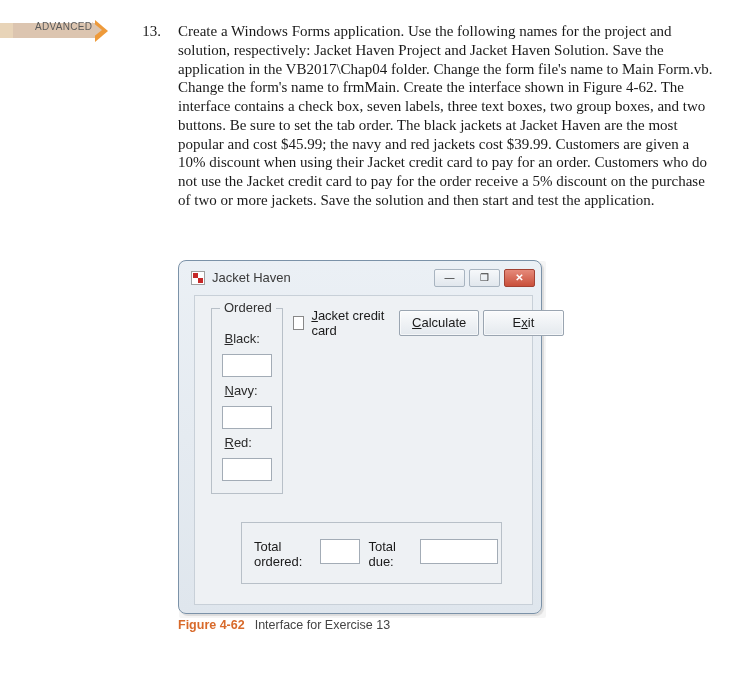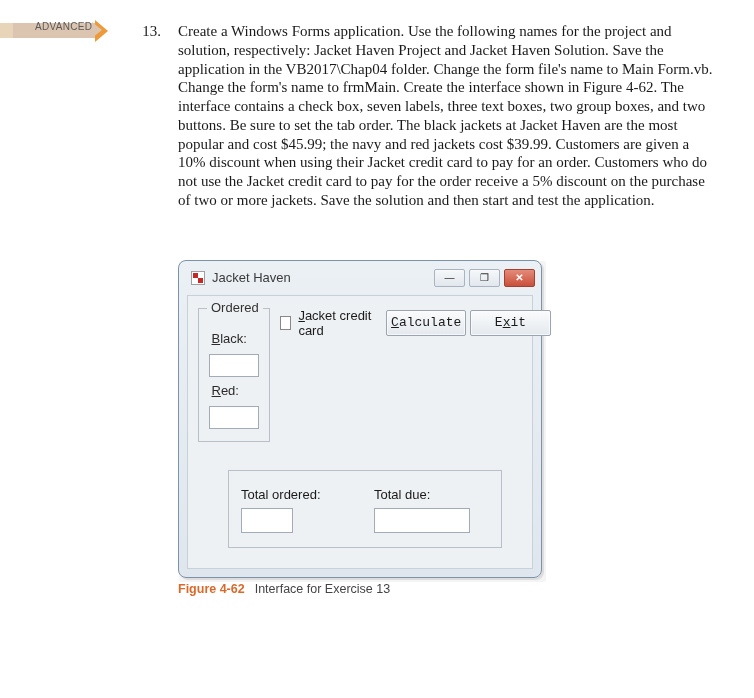--- a/index.html
+++ b/index.html
@@ -149,24 +149,24 @@
       font-size: 10px;
       color:#333;
     }
     .tb-btn.close {
       background: linear-gradient(#e58a7a, #c94f3a);
       border-color:#a24133;
       color:#fff;
       font-weight:bold;
     }
     .client {
-      margin: 0 8px 8px 8px;
+      margin: 0 8px 8px 15px;
       background: #eef1f4;
       border: 1px solid #c8d0d8;
-      padding: 12px 10px 14px 10px;
+      padding: 12px 10px 14px 16px;
     }
     .row1 {
       display:flex;
       align-items:flex-start;
       gap: 10px;
     }
     .groupbox {
       border: 1px solid #b8c0c8;
       position: relative;
       padding: 10px 10px 12px 10px;
@@ -225,36 +225,36 @@
       width:14px; height:14px;
       border:1px solid #888;
       background:#fff;
     }
     .btn {
       width: 100px;
       height: 26px;
       border:1px solid #9aa5b1;
       border-radius:2px;
       background: linear-gradient(#fafbfc, #e4e9ee);
-      font-family: Liberation Mono, monospace;
+      font-family: Liberation Sans, sans-serif;
       font-size: 13px;
       display:flex;
       align-items:center;
       justify-content:center;
       box-shadow: inset 0 0 0 1px rgba(255,255,255,0.6);
     }
     .bottom-group {
       margin: 28px 20px 6px 30px;
       padding: 16px 10px 14px 12px;
     }
     .bottom-row {
       display:flex;
       gap: 8px;
     }
-    .bcol { display:flex; flex-direction:column; gap:6px; }
+    .bcol { display:flex; flex-direction:row; gap:6px; }
     .bcol-label {
       font-family: 'Segoe UI', Tahoma, sans-serif;
       font-size: 13px;
     }
     .out-small {
       width: 52px; height:25px;
       border:1px solid #a3acb6;
       background:#fff;
     }
     .out-large {
@@ -314,20 +314,24 @@
     <div class="client">
       <div class="row1">
         <div class="groupbox ordered-group">
           <div class="legend">Ordered</div>
           <div style="height:6px"></div>
           <div class="field-row">
             <label><span class="mn">B</span><span>lack:</span></label>
             <div class="txt"></div>
           </div>
           <div class="field-row">
+            <label><span class="mn">N</span><span>avy:</span></label>
+            <div class="txt"></div>
+          </div>
+          <div class="field-row">
             <label><span class="mn">R</span><span>ed:</span></label>
             <div class="txt"></div>
           </div>
         </div>
         <div class="right-col">
           <div class="chk-row">
             <div class="chk"></div>
             <span><span class="mn">J</span><span>acket credit card</span></span>
           </div>
           <div style="height:12px"></div>

